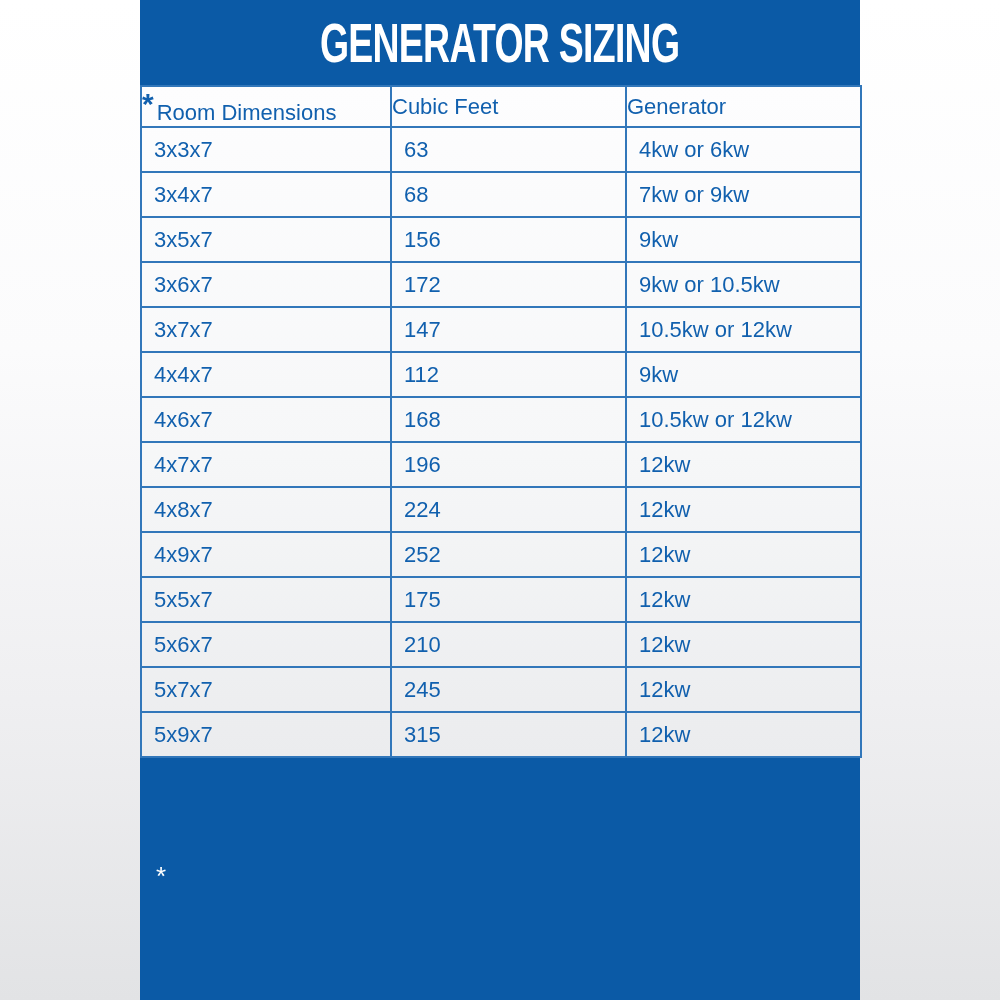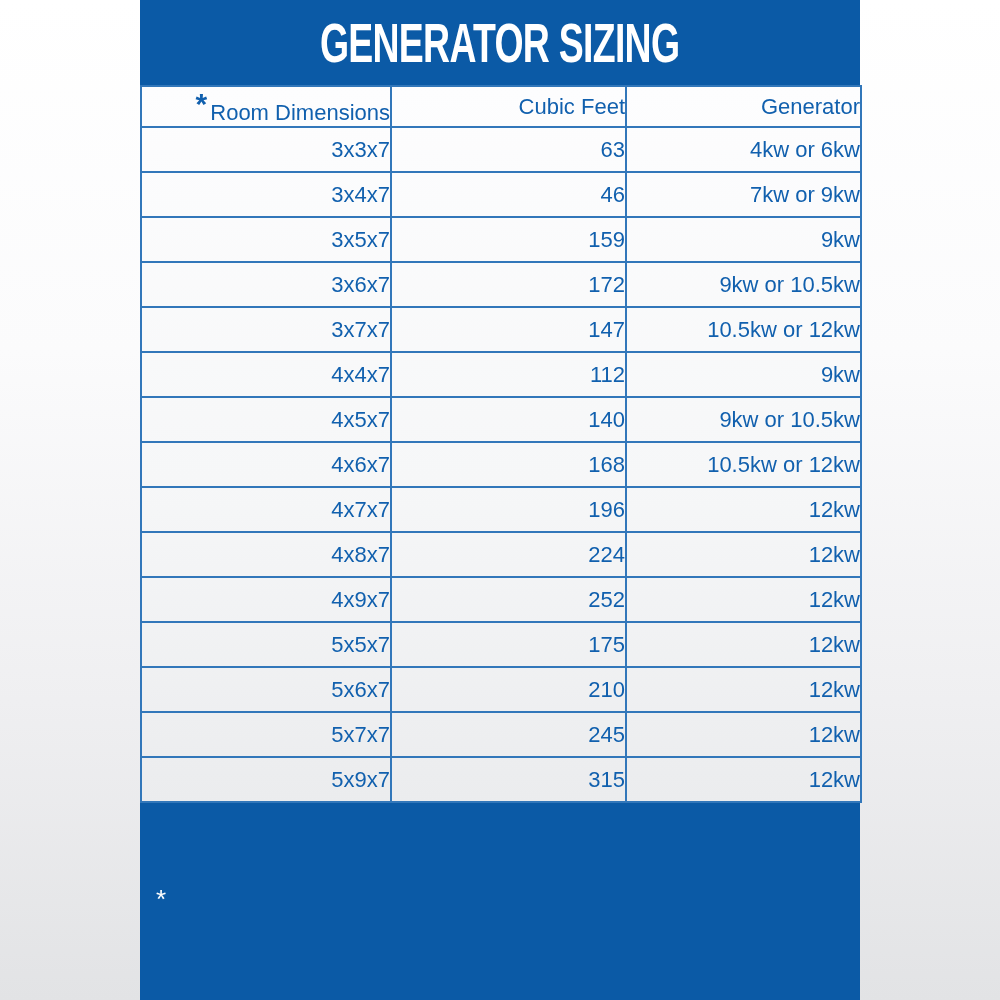--- a/index.html
+++ b/index.html
@@ -47,21 +47,21 @@
     border-collapse:collapse;
     table-layout:fixed;
     background:linear-gradient(180deg,#fdfdfe 0%,#f6f7f8 55%,#ebecee 100%);
   }
   table.sizing col.c1{width:250px;}
   table.sizing col.c2{width:235px;}
   table.sizing col.c3{width:235px;}
   table.sizing th, table.sizing td{
     border:2px solid var(--border-blue);
     color:var(--text-blue);
-    text-align:right;
+    text-align:left;
     vertical-align:middle;
     font-size:22px;
     white-space:nowrap;
     overflow:hidden;
   }
   table.sizing th{
     height:41px;
     font-weight:normal;
   }
   table.sizing td{
@@ -116,47 +116,42 @@
         </tr>
       </thead>
       <tbody id="table-body">
           <tr>
             <td>3x3x7</td>
             <td>63</td>
             <td>4kw or 6kw</td>
           </tr>
           <tr>
             <td>3x4x7</td>
-            <td>46</td>
+            <td>68</td>
             <td>7kw or 9kw</td>
           </tr>
           <tr>
             <td>3x5x7</td>
-            <td>159</td>
+            <td>156</td>
             <td>9kw</td>
           </tr>
           <tr>
             <td>3x6x7</td>
             <td>172</td>
             <td>9kw or 10.5kw</td>
           </tr>
           <tr>
             <td>3x7x7</td>
             <td>147</td>
             <td>10.5kw or 12kw</td>
           </tr>
           <tr>
             <td>4x4x7</td>
             <td>112</td>
             <td>9kw</td>
-          </tr>
-          <tr>
-            <td>4x5x7</td>
-            <td>140</td>
-            <td>9kw or 10.5kw</td>
           </tr>
           <tr>
             <td>4x6x7</td>
             <td>168</td>
             <td>10.5kw or 12kw</td>
           </tr>
           <tr>
             <td>4x7x7</td>
             <td>196</td>
             <td>12kw</td>

